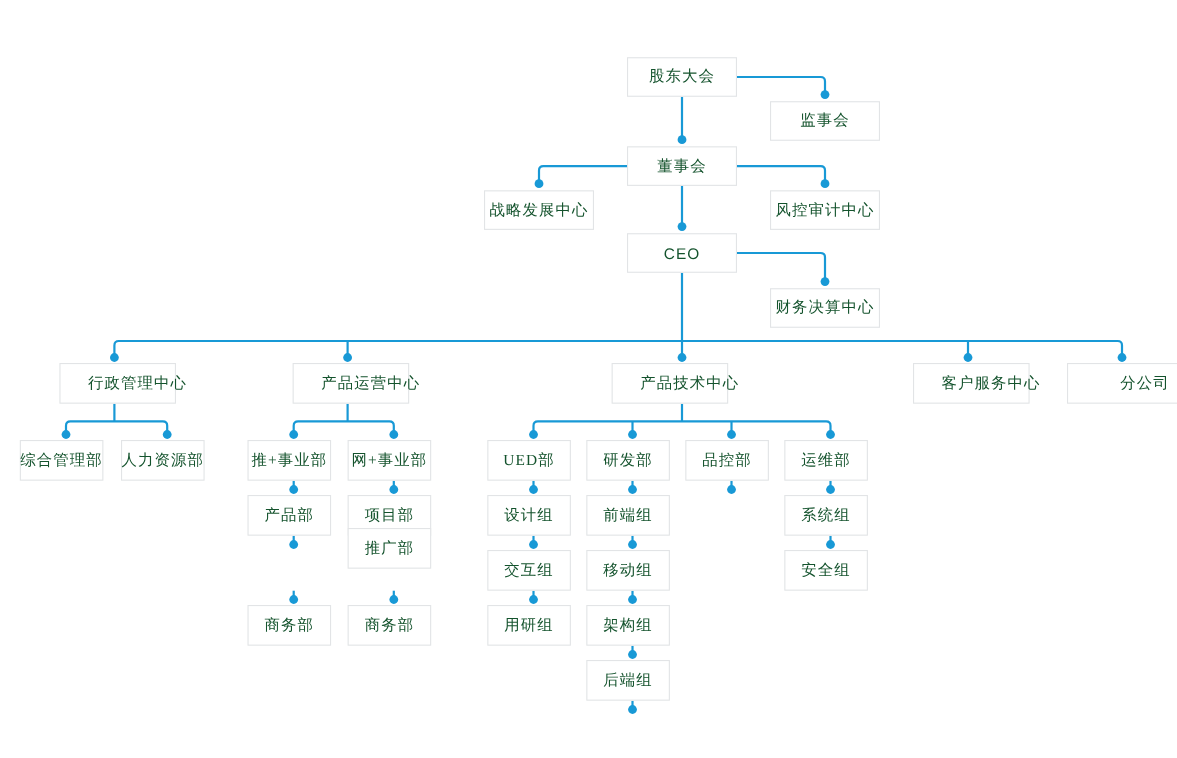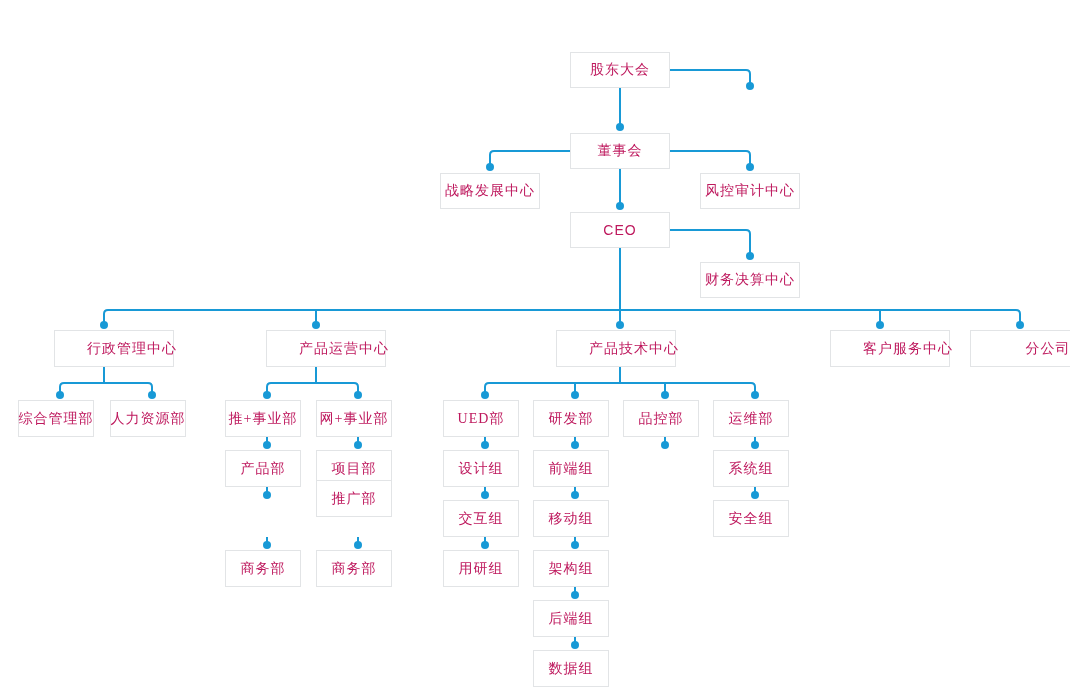--- a/index.html
+++ b/index.html
@@ -14,26 +14,26 @@
   .wires { position: absolute; left: 0; top: 0; }
   .node {
     position: absolute;
     box-sizing: border-box;
     background: #ffffff;
     border: 1px solid #e2e4e6;
     display: flex;
     align-items: center;
     justify-content: center;
     font-size: 14px;
-    color: #be185d;
+    color: #14532d;
     letter-spacing: 1px;
     white-space: nowrap;
   }
   .w100 { width: 100px; height: 36px; }
-  .w104 { width: 120px; height: 37px; padding-left: 36px; }
+  .w104 { width: 106px; height: 37px; padding-left: 36px; }
   .w84  { width: 76px;  height: 37px; font-family: Liberation Serif, serif; }
 </style>
 </head>
 <body>
 
 <div class="canvas">
 
   <svg class="wires" width="1070" height="689" viewBox="0 0 1070 689" xmlns="http://www.w3.org/2000/svg">
     <g stroke="#1899d6" stroke-width="2" fill="none">
       <path d="M620,88 V127"></path>
@@ -108,20 +108,23 @@
         <circle cx="575" cy="645" r="4"></circle>
       <circle cx="665" cy="445" r="4"></circle>
       <circle cx="755" cy="445" r="4"></circle>
         <circle cx="755" cy="495" r="4"></circle>
     </g>
   </svg>
 
   <div class="node w100" style="left:570px;top:52px">
       <span>股东大会</span>
     </div>
+  <div class="node w100" style="left:700px;top:92px">
+      <span>监事会</span>
+    </div>
   <div class="node w100" style="left:570px;top:133px">
       <span>董事会</span>
     </div>
   <div class="node w100" style="left:440px;top:173px">
       <span>战略发展中心</span>
     </div>
   <div class="node w100" style="left:700px;top:173px">
       <span>风控审计中心</span>
     </div>
   <div class="node w100" style="left:570px;top:212px">
@@ -198,23 +201,20 @@
     </div>
   <div class="node w84" style="left:533px;top:500px">
       <span>移动组</span>
     </div>
   <div class="node w84" style="left:533px;top:550px">
       <span>架构组</span>
     </div>
   <div class="node w84" style="left:533px;top:600px">
       <span>后端组</span>
     </div>
-  <div class="node w84" style="left:533px;top:650px">
-      <span>数据组</span>
-    </div>
 
   <div class="node w84" style="left:623px;top:400px">
       <span>品控部</span>
     </div>
 
   <div class="node w84" style="left:713px;top:400px">
       <span>运维部</span>
     </div>
   <div class="node w84" style="left:713px;top:450px">
       <span>系统组</span>

